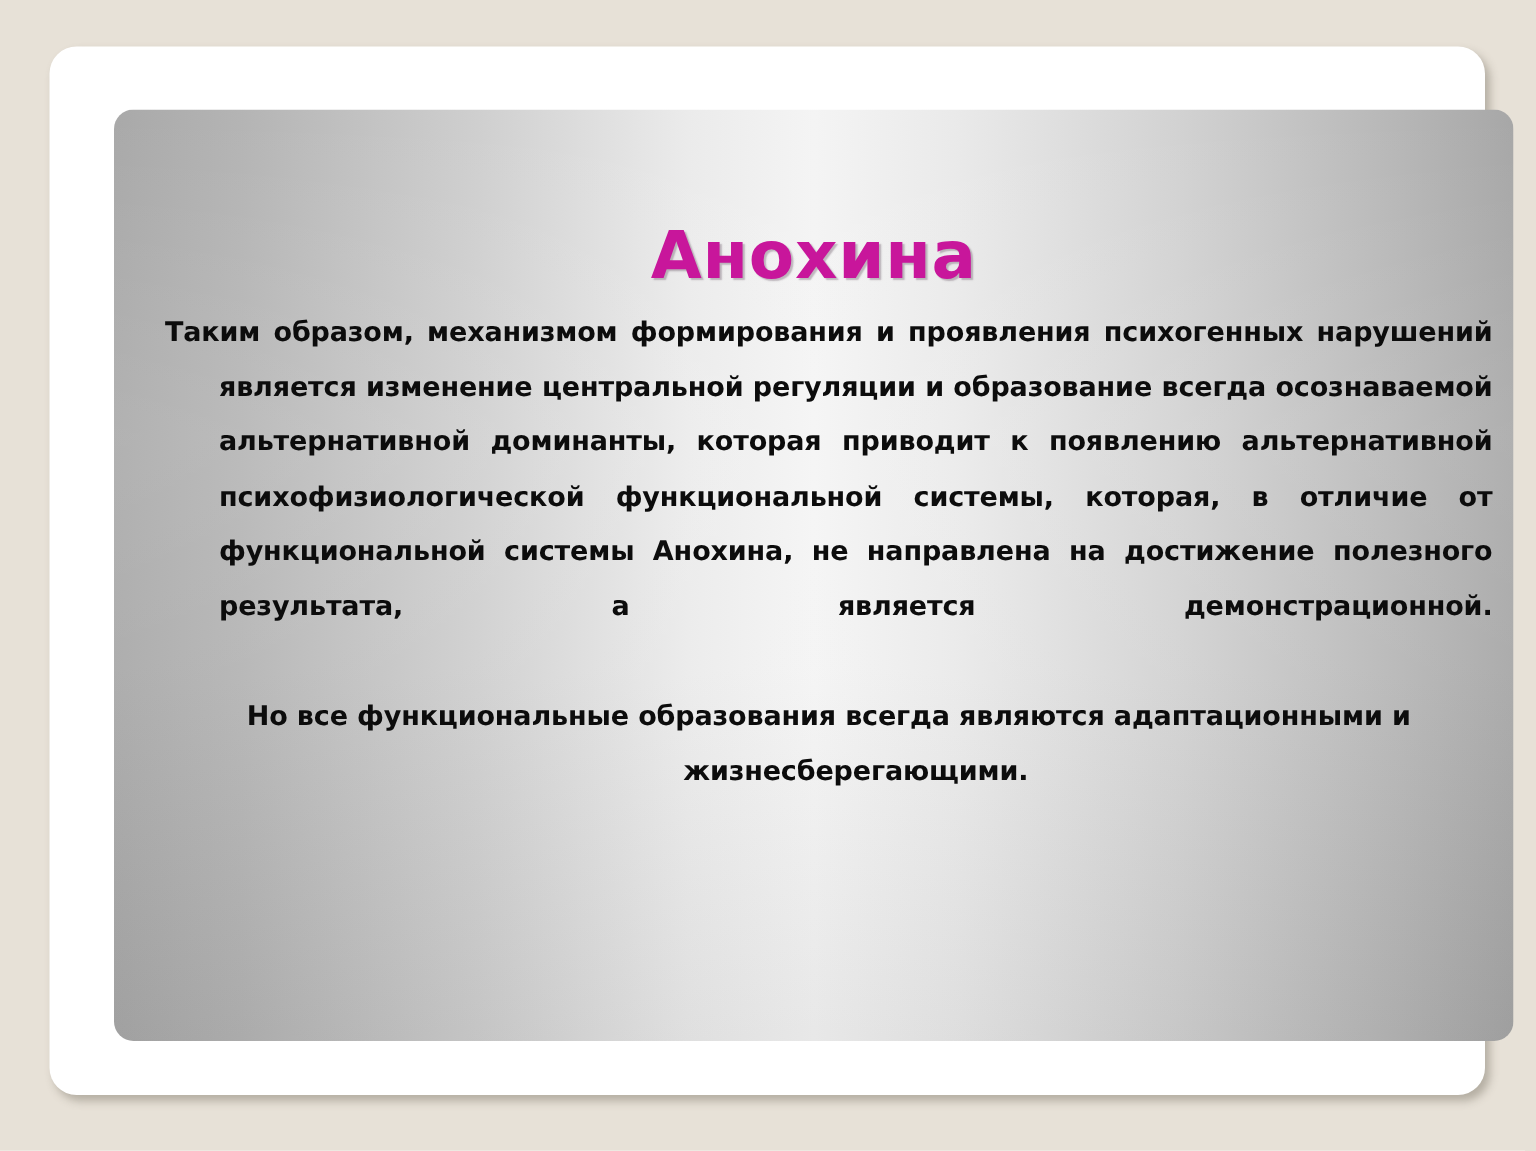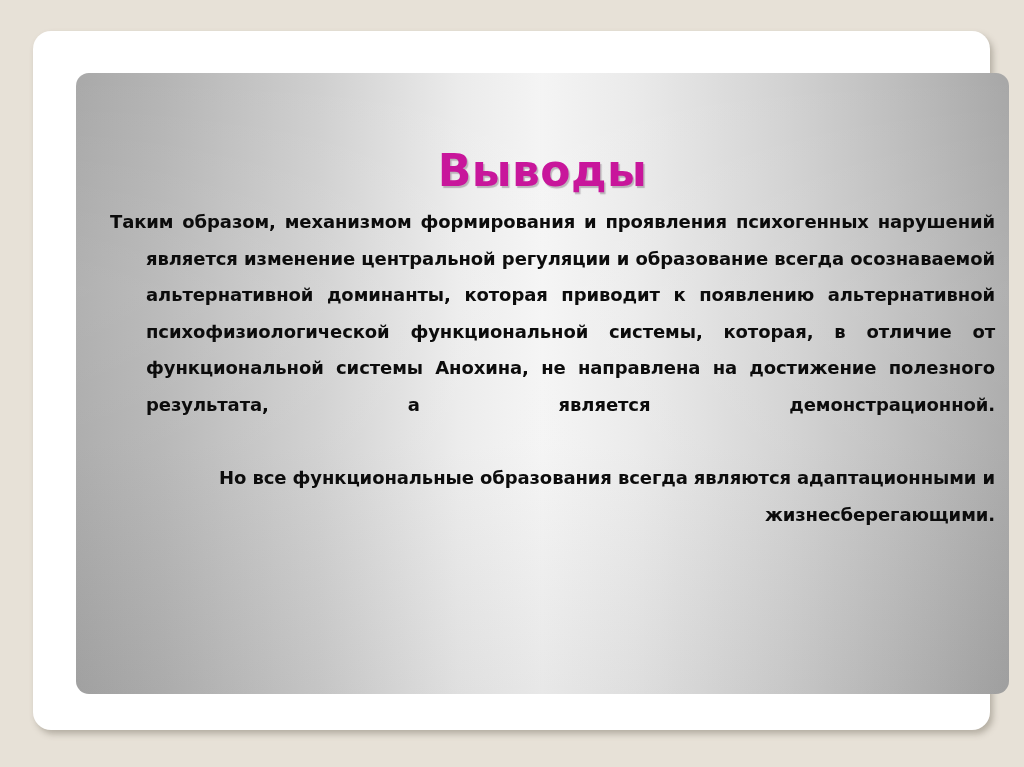--- a/index.html
+++ b/index.html
@@ -93,40 +93,40 @@
     color: #0c0c0c;
     line-height: 36.6px;
     text-align: justify;
     text-justify: inter-word;
     padding-left: 36px;
     text-indent: -36px;
     letter-spacing: -0.1px;
   }
 
   .body-para.para-last {
-    text-align: right;
+    text-align: center;
   }
 
   
   .body-para .justify-fill {
     display: inline-block;
     width: 100%;
     height: 0;
   }
 </style>
 </head>
 <body>
 
 <div class="slide-stage">
 
   <div class="slide-card">
 
     <div class="slide-content">
 
-      <div class="slide-title">Выводы</div>
+      <div class="slide-title">Анохина</div>
 
       <div class="slide-body">
 
         <p class="body-para"><span>Таким образом, механизмом формирования и проявления психогенных нарушений является изменение центральной регуляции и образование всегда осознаваемой альтернативной доминанты, которая приводит к появлению альтернативной психофизиологической функциональной системы, которая, в отличие от функциональной системы Анохина, не направлена на достижение полезного результата, а является демонстрационной.</span><span class="justify-fill"></span></p>
 
         <p class="body-para para-last">Но все функциональные образования всегда являются адаптационными и жизнесберегающими.</p>
 
       </div>
 
     </div>

